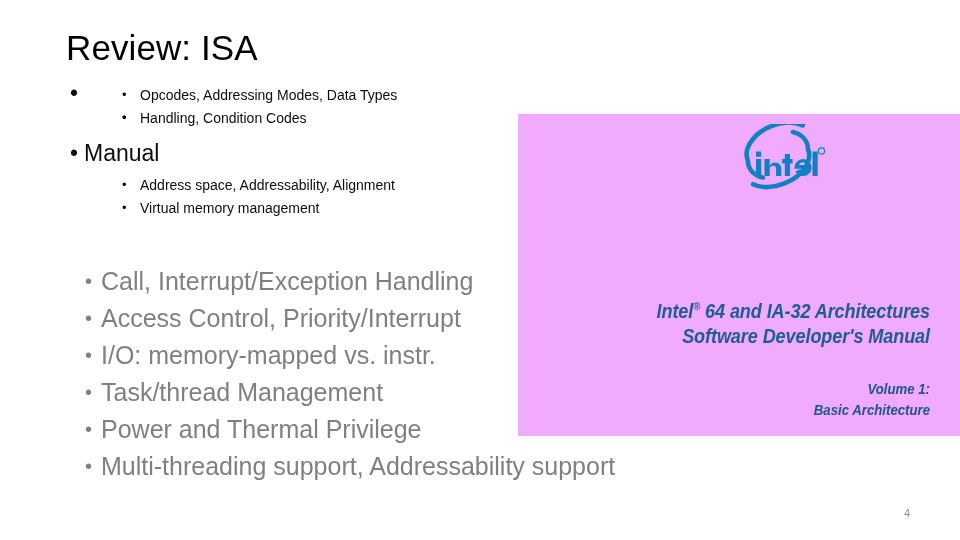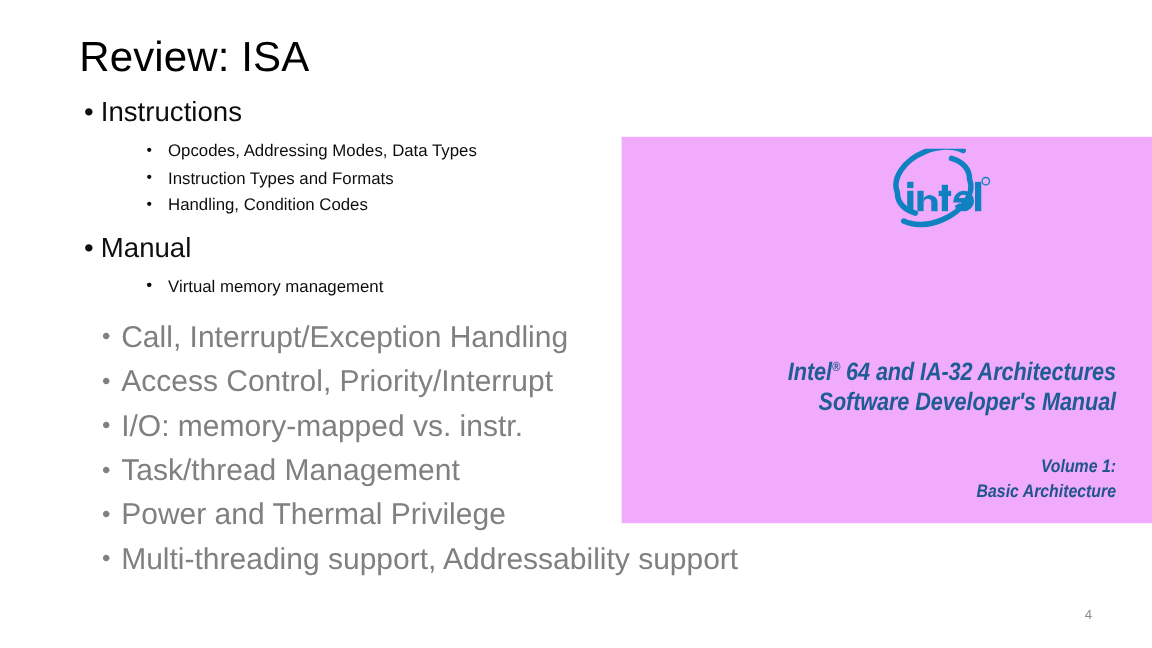--- a/index.html
+++ b/index.html
@@ -177,45 +177,44 @@
 <body>
 
 <div class="slide">
 
   <div class="slide-title">Review: ISA</div>
 
   <div class="body-block">
 
     <div class="lvl1">
       <span class="bul">•</span>
-      <span>Instructions</span>
     </div>
     <div class="gap-small"></div>
     <div class="lvl2">
       <span class="bul">•</span>
       <span>Opcodes, Addressing Modes, Data Types</span>
     </div>
     <div class="lvl2">
       <span class="bul">•</span>
-      <span>Instruction Types and Formats</span>
     </div>
     <div class="lvl2">
       <span class="bul">•</span>
       <span>Handling, Condition Codes</span>
     </div>
 
     <div class="gap-mid"></div>
 
     <div class="lvl1">
       <span class="bul">•</span>
       <span>Manual</span>
     </div>
     <div class="gap-small"></div>
     <div class="lvl2">
       <span class="bul">•</span>
+      <span>Address space, Addressability, Alignment</span>
     </div>
     <div class="lvl2">
       <span class="bul">•</span>
       <span>Virtual memory management</span>
     </div>
   </div>
 
   <div class="big-block">
     <div class="lvl-big">
       <span class="bul">•</span>

